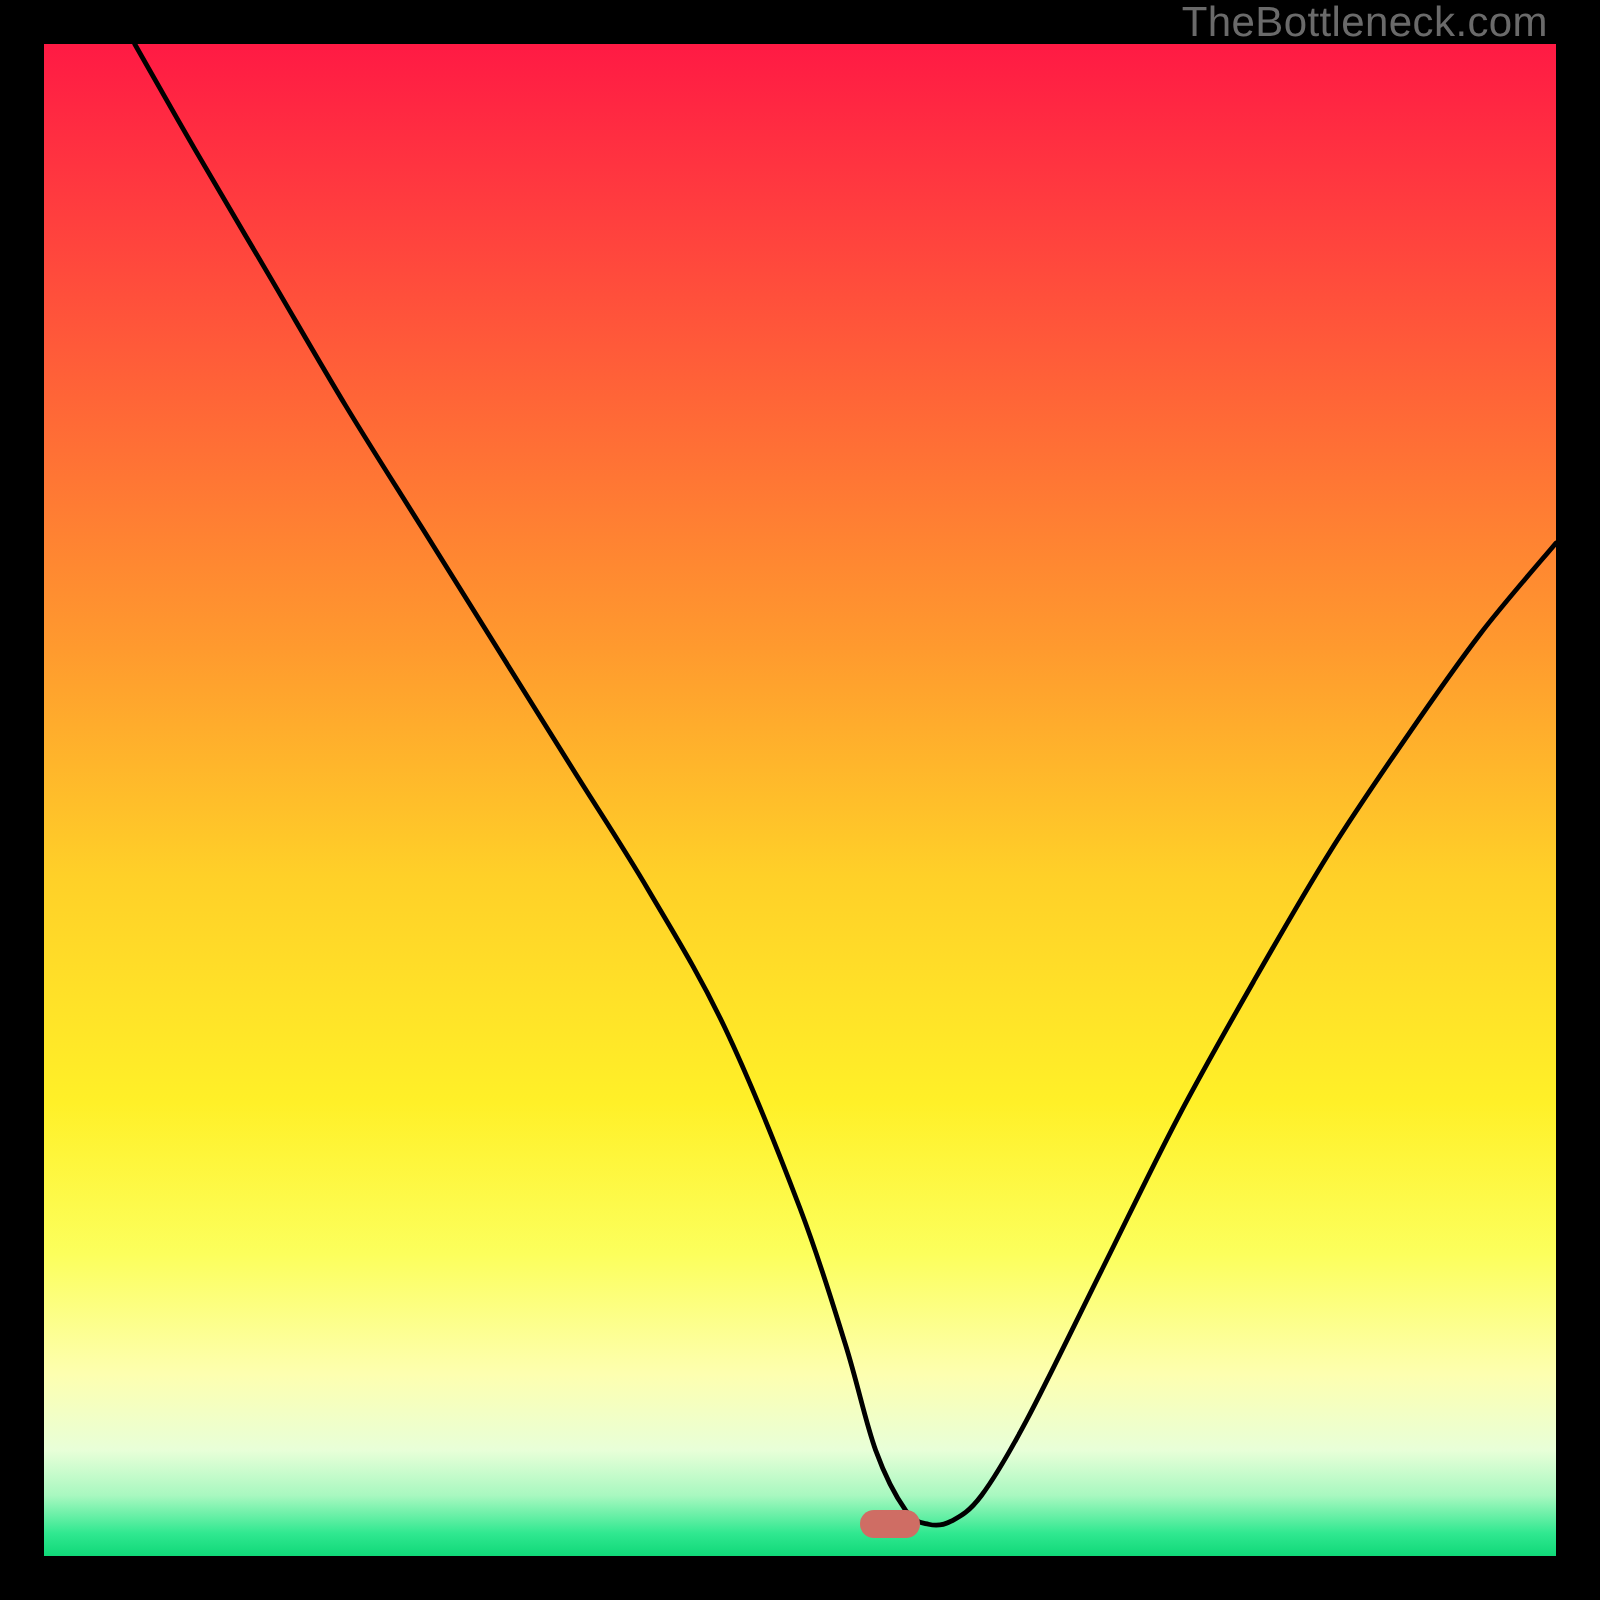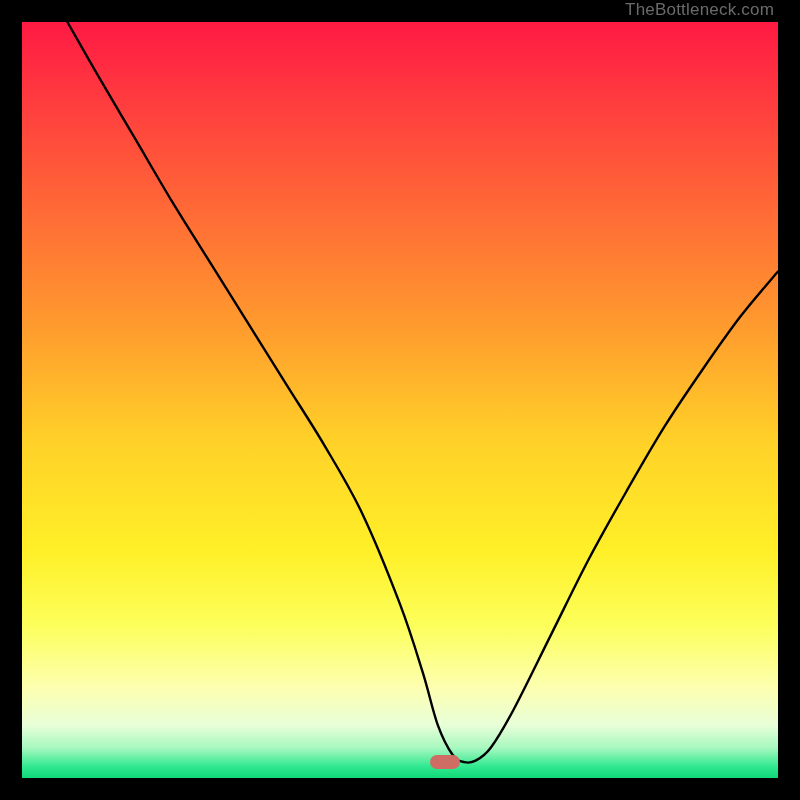--- a/index.html
+++ b/index.html
@@ -24,21 +24,21 @@
     left: 0;
     top: 0;
     width: 756px;
     height: 756px;
   }
   .watermark {
     position: absolute;
     top: 0;
     right: 26px;
     color: #6a6a6a;
-    font-size: 17px;
+    font-size: 21px;
     font-weight: 500;
     letter-spacing: 0.2px;
     font-family: Arial, Helvetica, sans-serif;
   }
   .marker {
     position: absolute;
     width: 30px;
     height: 14px;
     border-radius: 7px;
     background: #cf6d64;

